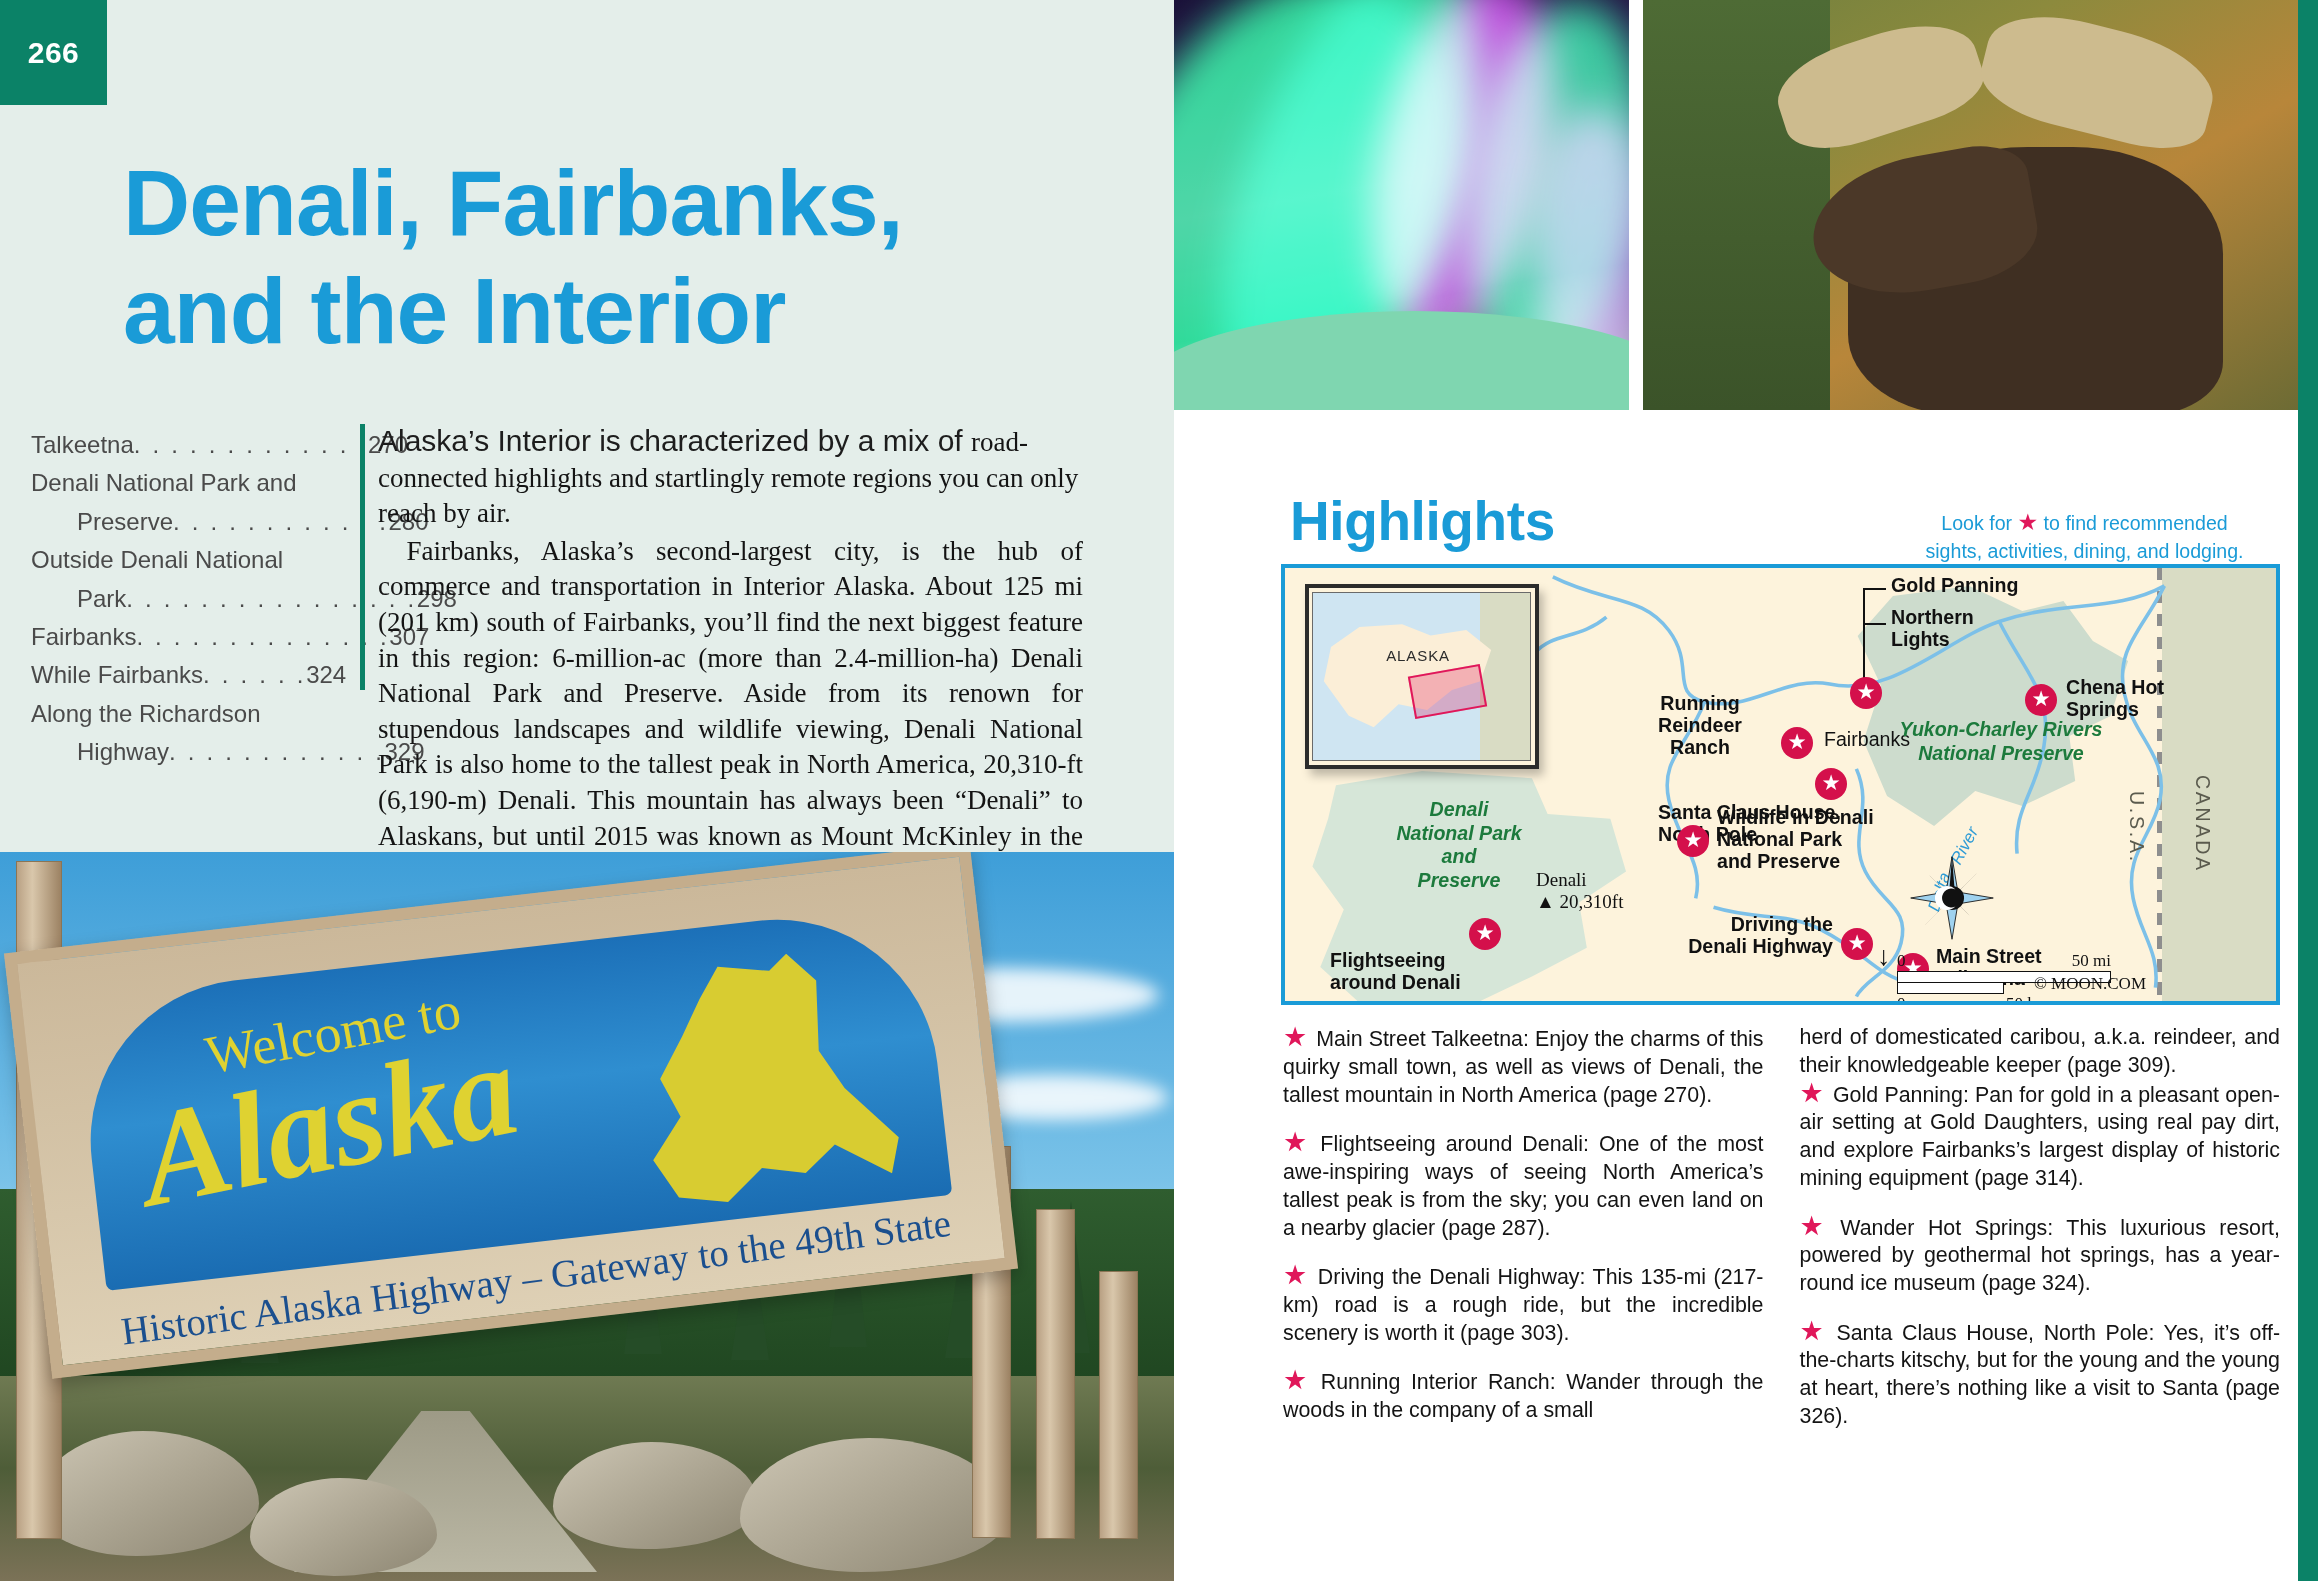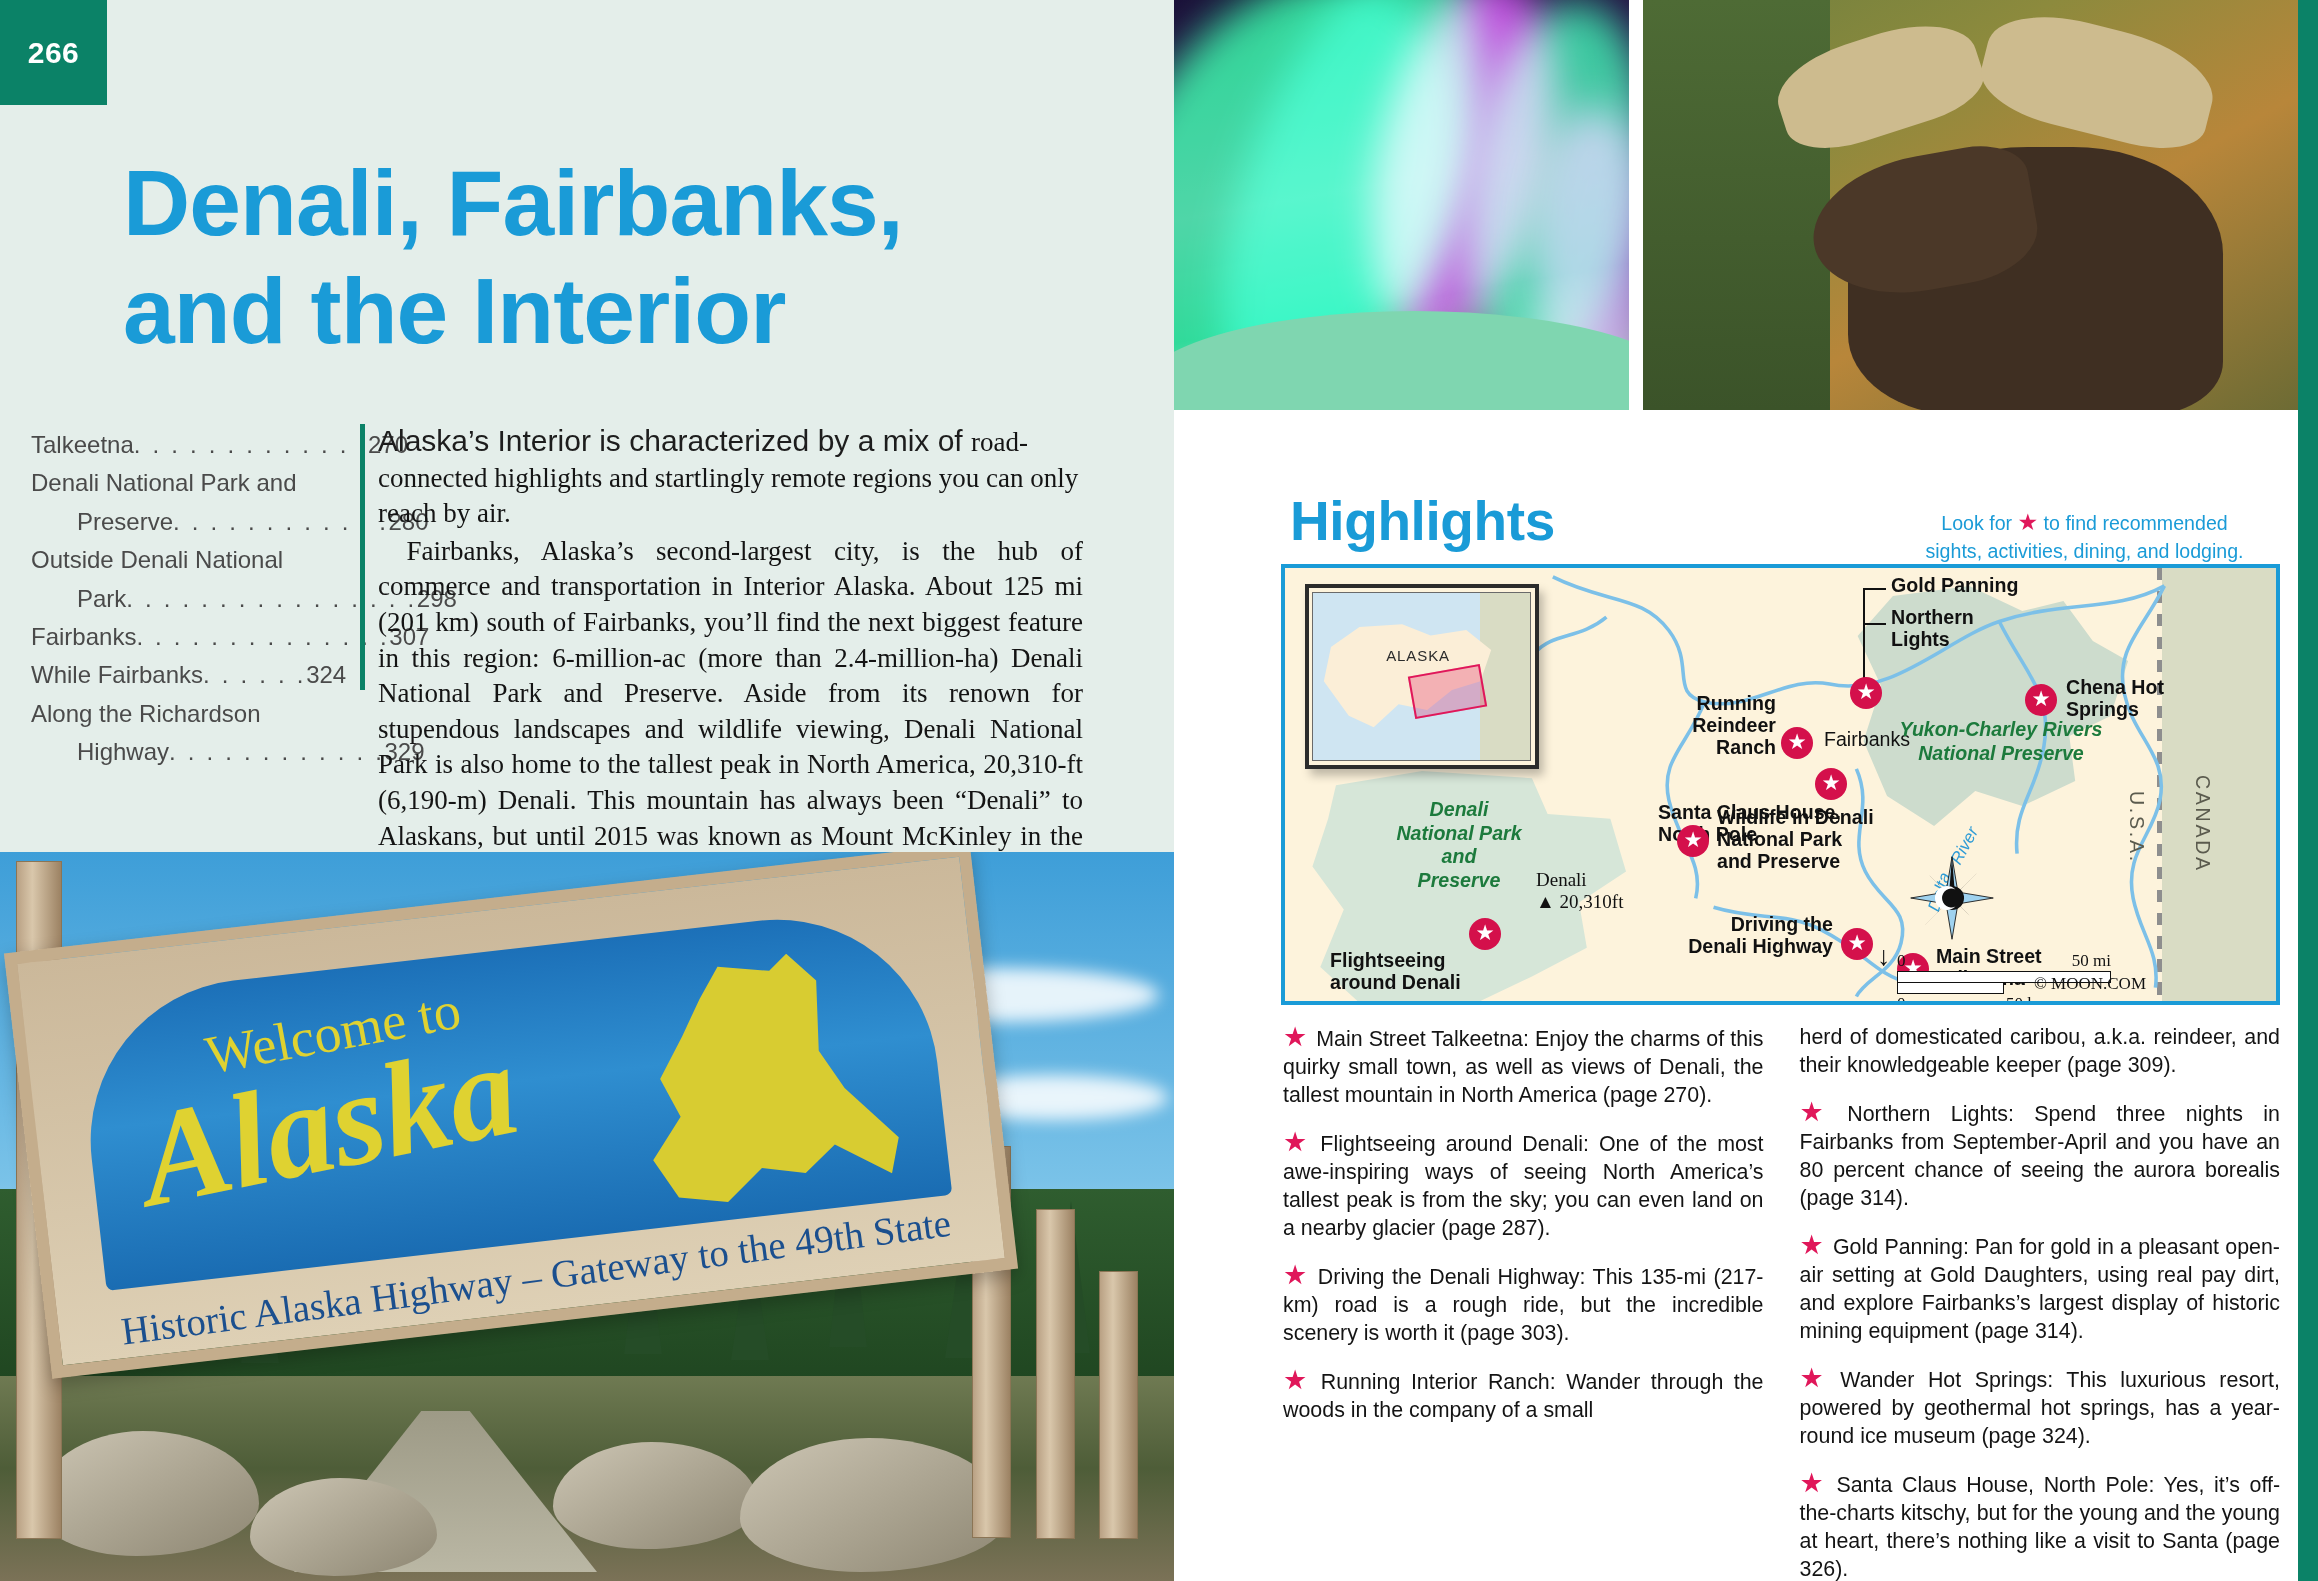--- a/index.html
+++ b/index.html
@@ -437,21 +437,21 @@
       <div class="leader-h" style="left:578px; top:55px; width:23px;"></div>
 
       <div class="map-label" style="left:606px; top:7.1px;">Gold Panning</div>
       <div class="map-label" style="left:606px; top:39px;">Northern<br>Lights</div>
       <div class="star-marker" style="left:565px; top:109px;">★</div>
 
       <div class="star-marker" style="left:740px; top:116px;">★</div>
       <div class="map-label" style="left:781px; top:109px;">Chena Hot<br>Springs</div>
 
       <div class="star-marker" style="left:496px; top:159px;">★</div>
-      <div class="map-label" style="left:339px; top:125px; text-align:right; width:152px;">Running<br>Reindeer<br>Ranch</div>
+      <div class="map-label" style="left:339px; top:125px; text-align:center; width:152px;">Running<br>Reindeer<br>Ranch</div>
       <div class="map-label plain" style="left:539px; top:161px; font-weight:normal;">Fairbanks</div>
 
       <div class="star-marker" style="left:530px; top:200px;">★</div>
       <div class="map-label" style="left:373px; top:234px;">Santa Claus House,<br>North Pole</div>
 
       <div class="map-park-label" style="left:542px; top:150px; width:348px;">Yukon-Charley Rivers<br>National Preserve</div>
 
       <div class="map-country" style="right:62px; top:207px;">CANADA</div>
       <div class="map-country" style="right:128px; top:223px;">U.S.A.</div>
 
@@ -520,23 +520,20 @@
         </div>
         <div class="hl-item">
           <p><span class="star">★</span><span class="name">Running Interior Ranch:</span><span> Wander through the woods in the company of a small</span></p>
         </div>
       </div>
 
       <div class="hl-col">
         <div class="hl-cont">
           <p>herd of domesticated caribou, a.k.a. reindeer, and their knowledgeable keeper (page 309).</p>
         </div>
-        <div class="hl-item" style="margin-top:19.6px;">
-          <p><span class="star">★</span><span class="name">Northern Lights:</span><span> Spend three nights in Fairbanks from September-April and you have an 80 percent chance of seeing the aurora borealis (page 314).</span></p>
-        </div>
         <div class="hl-item">
           <p><span class="star">★</span><span class="name">Gold Panning:</span><span> Pan for gold in a pleasant open-air setting at Gold Daughters, using real pay dirt, and explore Fairbanks’s largest display of historic mining equipment (page 314).</span></p>
         </div>
         <div class="hl-item">
           <p><span class="star">★</span><span class="name">Wander Hot Springs:</span><span> This luxurious resort, powered by geothermal hot springs, has a year-round ice museum (page 324).</span></p>
         </div>
         <div class="hl-item">
           <p><span class="star">★</span><span class="name">Santa Claus House, North Pole:</span><span> Yes, it’s off-the-charts kitschy, but for the young and the young at heart, there’s nothing like a visit to Santa (page 326).</span></p>
         </div>
       </div>

